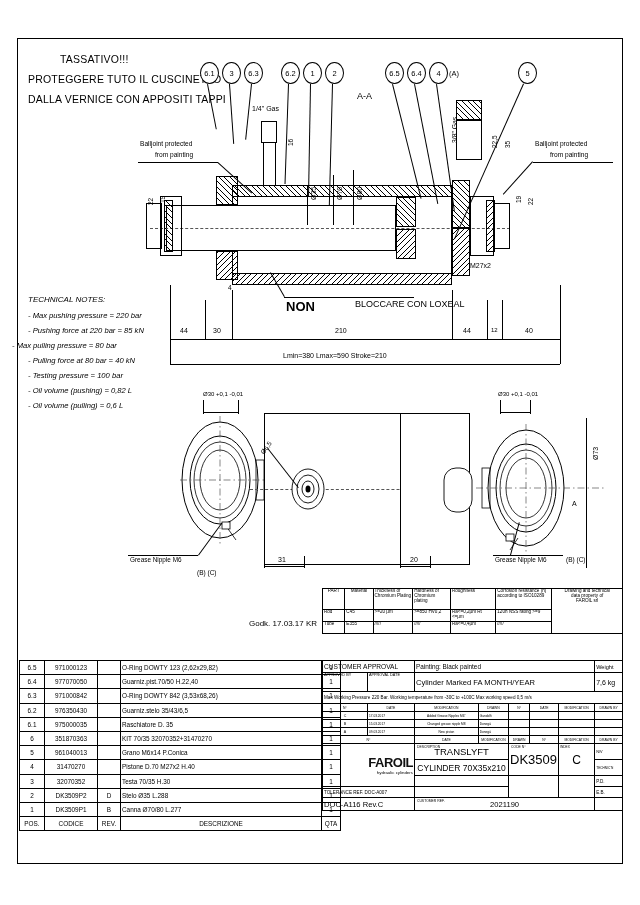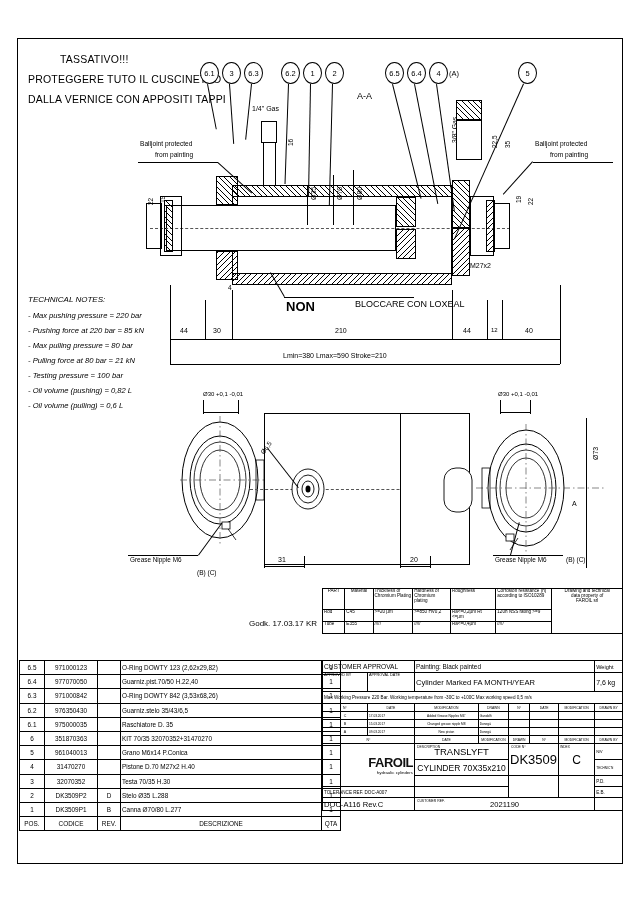--- a/index.html
+++ b/index.html
@@ -56,22 +56,22 @@
 <div id="sheet">
   <div class="frame"></div>
 
   <div class="t warn" style="left:60px;top:54px;">TASSATIVO!!!</div>
   <div class="t warn" style="left:28px;top:74px;">PROTEGGERE TUTO IL CUSCINETTO</div>
   <div class="t warn" style="left:28px;top:94px;">DALLA VERNICE CON APPOSITI TAPPI</div>
 
   <div class="t it" style="left:28px;top:260px;font-size:8px;">TECHNICAL NOTES:</div>
   <div class="t it" style="left:28px;top:276px;font-size:7.6px;">- Max pushing pressure = 220 bar</div>
   <div class="t it" style="left:28px;top:291px;font-size:7.6px;">- Pushing force at 220 bar = 85 kN</div>
-  <div class="t it" style="left:28px;top:306px;font-size:7.6px;">- Max pulling pressure = 80 bar</div>
-  <div class="t it" style="left:28px;top:321px;font-size:7.6px;">- Pulling force at 80 bar = 21 kN</div>
+  <div class="t it" style="left:12px;top:306px;font-size:7.6px;">- Max pulling pressure = 80 bar</div>
+  <div class="t it" style="left:28px;top:321px;font-size:7.6px;">- Pulling force at 80 bar = 40 kN</div>
   <div class="t it" style="left:28px;top:336px;font-size:7.6px;">- Testing pressure = 100 bar</div>
   <div class="t it" style="left:28px;top:351px;font-size:7.6px;">- Oil volume (pushing) = 0,82 L</div>
   <div class="t it" style="left:28px;top:366px;font-size:7.6px;">- Oil volume (pulling) = 0,6 L</div>
 
   <div class="balloon" style="left:200px;top:62px;">6.1</div>
   <div class="balloon" style="left:222px;top:62px;">3</div>
   <div class="balloon" style="left:244px;top:62px;">6.3</div>
   <div class="balloon" style="left:281px;top:62px;">6.2</div>
   <div class="balloon" style="left:303px;top:62px;">1</div>
   <div class="balloon" style="left:325px;top:62px;">2</div>

